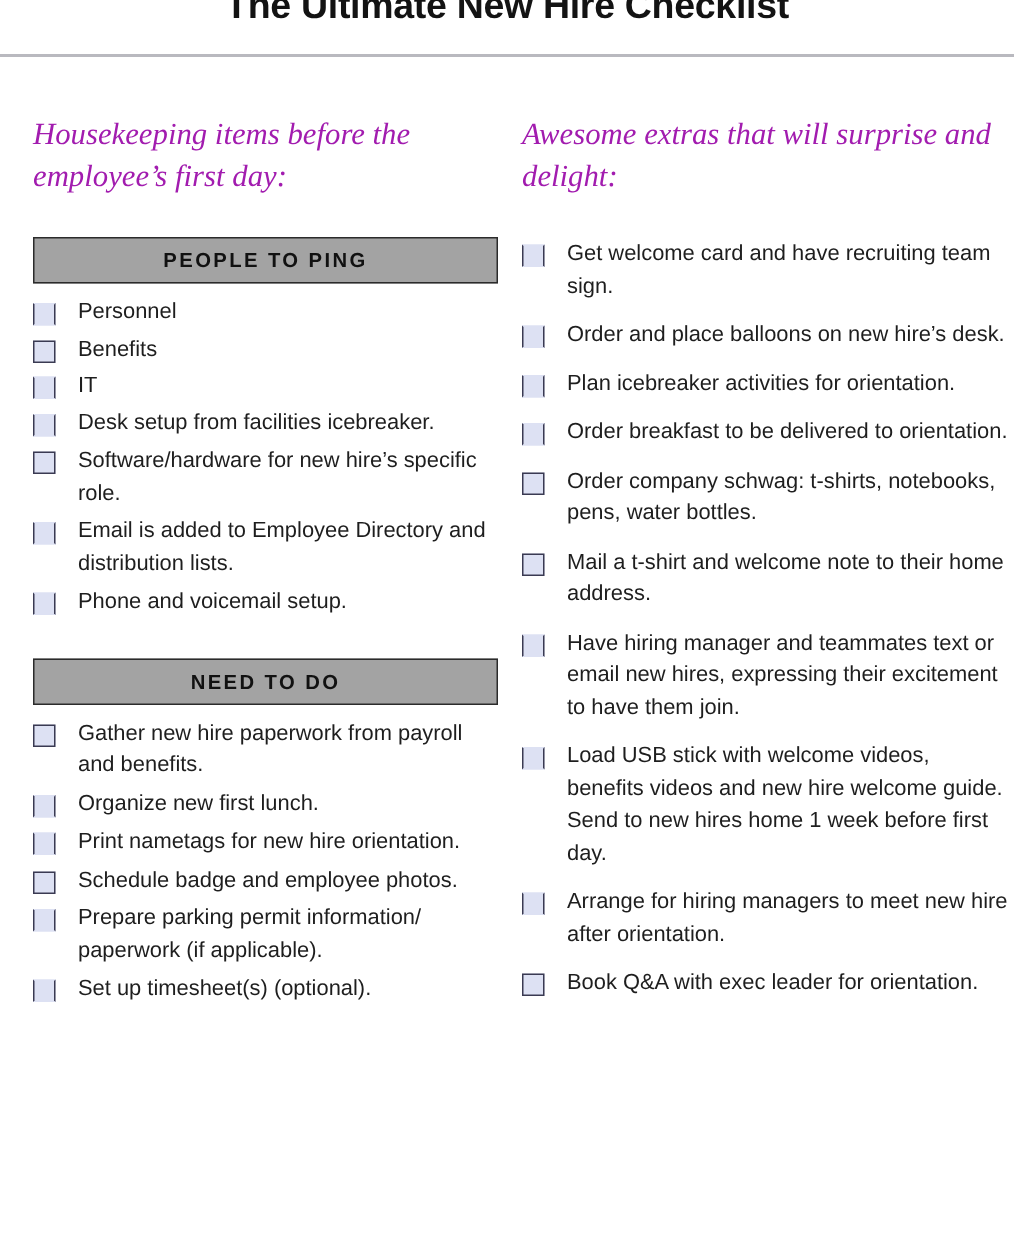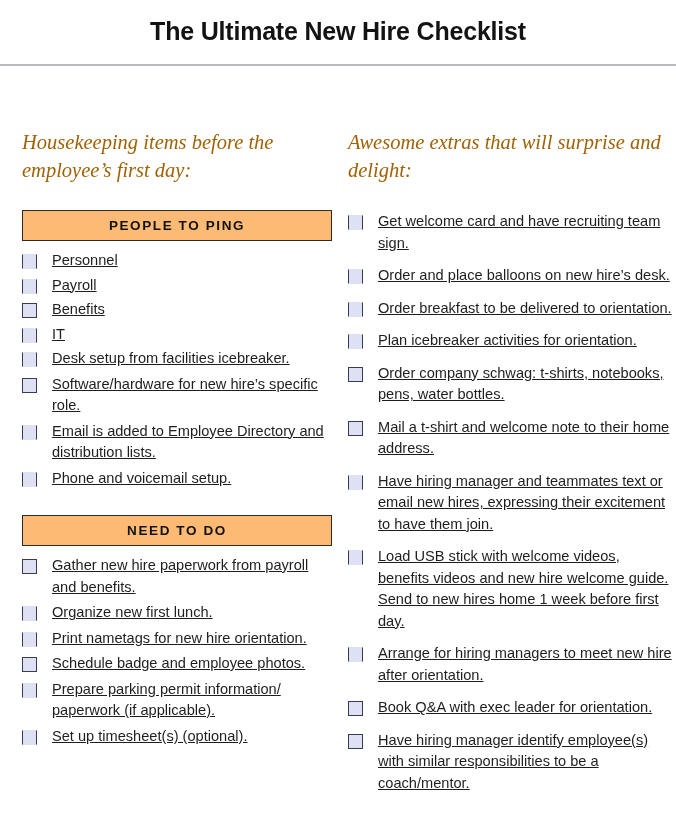--- a/index.html
+++ b/index.html
@@ -11,24 +11,24 @@
     width: 676px;
     height: 832px;
     overflow: hidden;
     font-family: "Liberation Sans", sans-serif;
     color: #1a1a1a;
     position: relative;
   }
 
   
   .page-header {
-    height: 66px;
-    box-sizing: border-box;
-    display: flex;
-    align-items: flex-start;
+    height: 38px;
+    box-sizing: border-box;
+    display: flex;
+    align-items: flex-end;
     justify-content: center;
     border-bottom: 2px solid #b9b9bf;
   }
   .page-title {
     font-size: 25px;
     font-weight: bold;
     letter-spacing: -0.2px;
     color: #131313;
     white-space: nowrap;
   }
@@ -52,42 +52,42 @@
     width: 336px;
     padding-left: 8px;
     padding-right: 2px;
   }
 
   .column-intro {
     font-family: "Liberation Serif", serif;
     font-style: italic;
     font-size: 20.5px;
     line-height: 28px;
-    color: #a16207;
-    margin-top: 62px;
+    color: #a21caf;
+    margin-top: 38px;
     margin-bottom: 0;
   }
   .column-right .column-intro {
     padding-left: 0px;
   }
 
   
   .section {
     margin: 0;
   }
   .section-header {
     border: 1.6px solid #2b2b2b;
     height: 31px;
     box-sizing: border-box;
     display: flex;
     align-items: center;
     justify-content: center;
     margin-top: 26px;
     margin-bottom: 9px;
-    background: #fdba74;
+    background: #a3a3a3;
   }
   .section-header-label {
     font-size: 13.5px;
     font-weight: bold;
     letter-spacing: 1.6px;
     color: #111;
     text-transform: uppercase;
   }
 
   
@@ -116,21 +116,20 @@
   .check-item.boxed .checkbox {
     border-top: 1.6px solid #3a3a52;
     border-bottom: 1.6px solid #3a3a52;
   }
   .check-label {
     font-size: 14.6px;
     line-height: 21.5px;
     color: #1e1e1e;
     margin-left: 14px;
     flex: 1;
-    text-decoration: underline;
   }
 
   
   .column-left .check-item { margin-bottom: 4px; }
   .column-left .check-label { margin-left: 15px; }
 
   
   .section-tight .check-item { margin-bottom: 3px; }
 
   
@@ -152,24 +151,20 @@
     <div id="left-sections">
         <div class="section section-tight">
           <div class="section-header">
             <span class="section-header-label">PEOPLE TO PING</span>
           </div>
           <ul class="checklist">
             <li class="check-item">
               <span class="checkbox"></span>
               <span class="check-label">Personnel</span>
             </li>
-            <li class="check-item">
-              <span class="checkbox"></span>
-              <span class="check-label">Payroll</span>
-            </li>
             <li class="check-item boxed">
               <span class="checkbox"></span>
               <span class="check-label">Benefits</span>
             </li>
             <li class="check-item">
               <span class="checkbox"></span>
               <span class="check-label">IT</span>
             </li>
           </ul>
         </div>
@@ -233,26 +228,26 @@
         <li class="check-item">
           <span class="checkbox"></span>
           <span class="check-label">Get welcome card and have recruiting team sign.</span>
         </li>
         <li class="check-item">
           <span class="checkbox"></span>
           <span class="check-label">Order and place balloons on new hire’s desk.</span>
         </li>
         <li class="check-item">
           <span class="checkbox"></span>
+          <span class="check-label">Plan icebreaker activities for orientation.</span>
+        </li>
+        <li class="check-item">
+          <span class="checkbox"></span>
           <span class="check-label">Order breakfast to be delivered to orientation.</span>
         </li>
-        <li class="check-item">
-          <span class="checkbox"></span>
-          <span class="check-label">Plan icebreaker activities for orientation.</span>
-        </li>
         <li class="check-item boxed">
           <span class="checkbox"></span>
           <span class="check-label">Order company schwag: t-shirts, notebooks, pens, water bottles.</span>
         </li>
         <li class="check-item boxed">
           <span class="checkbox"></span>
           <span class="check-label">Mail a t-shirt and welcome note to their home address.</span>
         </li>
         <li class="check-item">
           <span class="checkbox"></span>
@@ -262,21 +257,17 @@
           <span class="checkbox"></span>
           <span class="check-label">Load USB stick with welcome videos, benefits videos and new hire welcome guide. Send to new hires home 1 week before first day.</span>
         </li>
         <li class="check-item">
           <span class="checkbox"></span>
           <span class="check-label">Arrange for hiring managers to meet new hire after orientation.</span>
         </li>
         <li class="check-item boxed">
           <span class="checkbox"></span>
           <span class="check-label">Book  Q&amp;A with exec leader for orientation.</span>
-        </li>
-        <li class="check-item boxed">
-          <span class="checkbox"></span>
-          <span class="check-label">Have hiring manager identify employee(s) with similar responsibilities to be a coach/mentor.</span>
         </li>
       </ul>
   </div>
 
 </div>
 
 </body></html>

